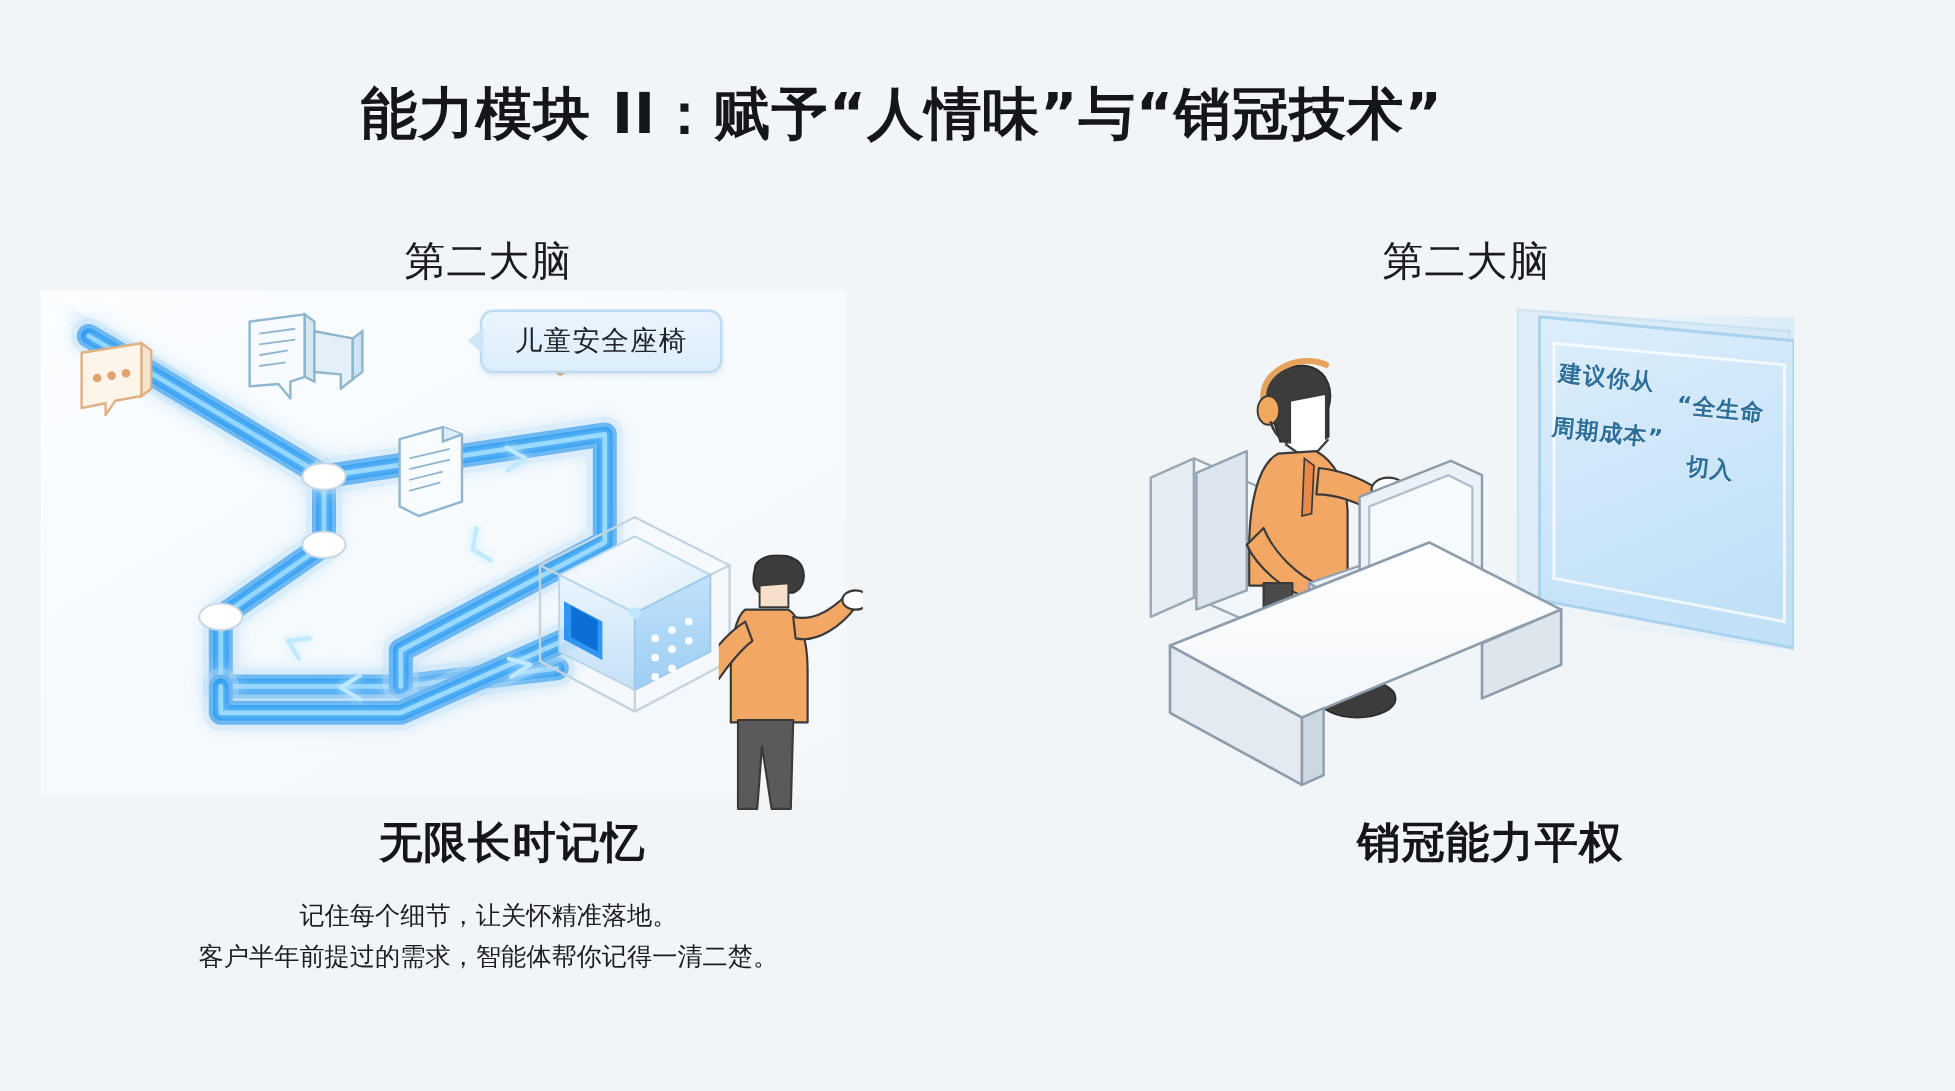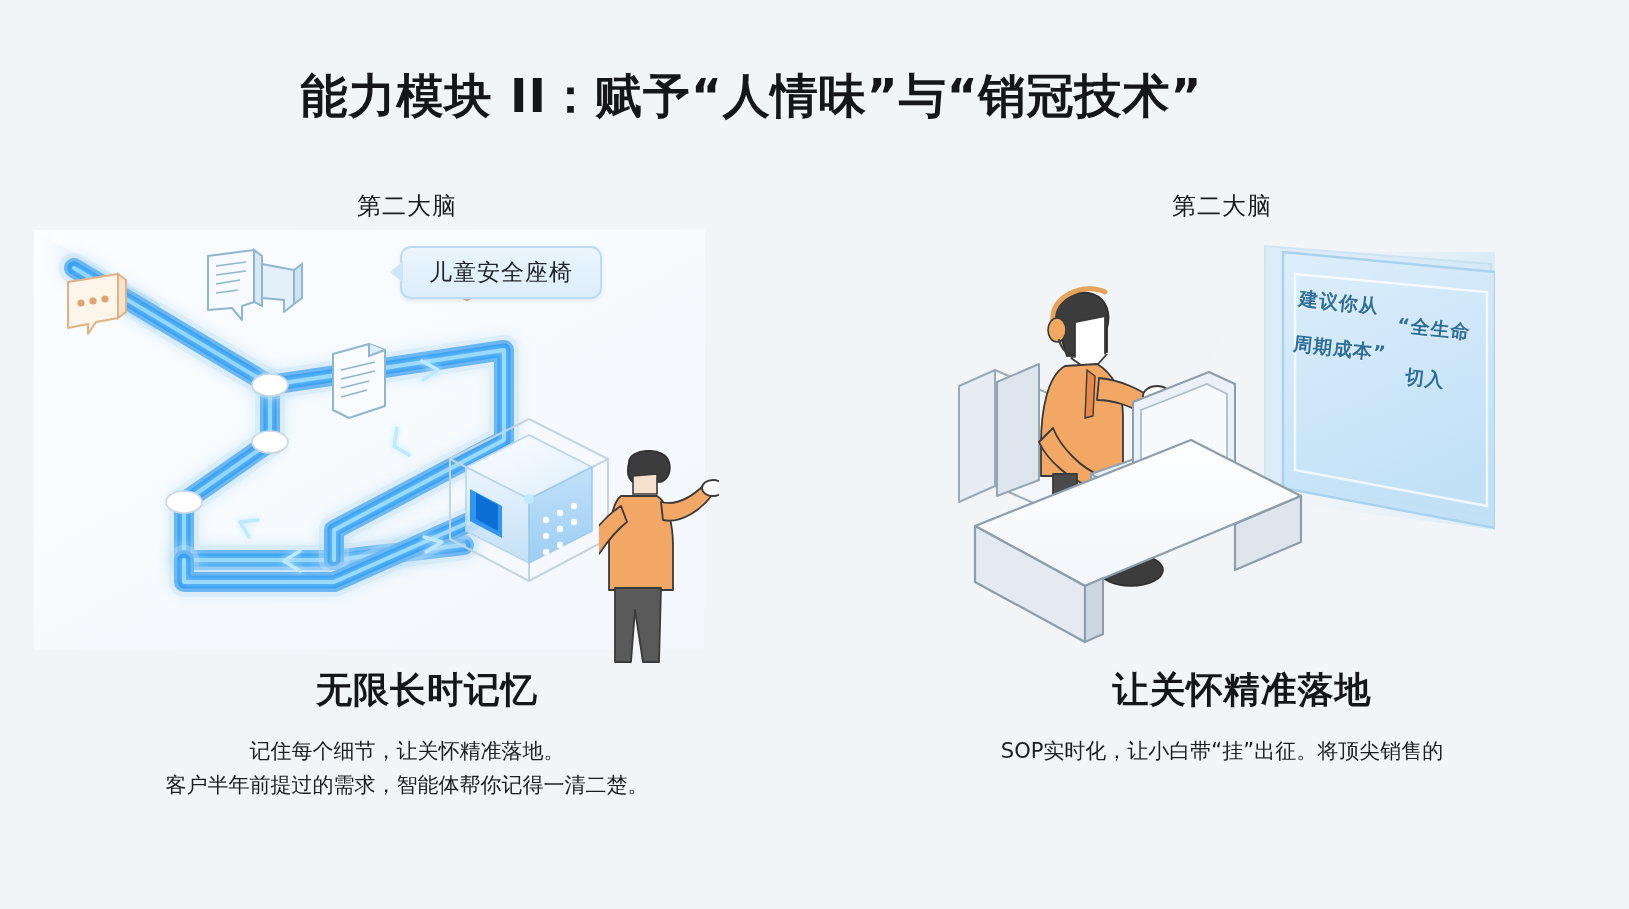--- a/index.html
+++ b/index.html
@@ -44,25 +44,25 @@
     position: absolute;
     top: 0;
     width: 814px;
     height: 720px;
   }
   .col-left  { left: 0; }
   .col-right { left: 815px; }
 
   .col-heading {
     text-align: center;
-    font-size: 24px;
+    font-size: 34px;
     font-weight: normal;
     color: #191b1e;
     letter-spacing: 1px;
-    margin-top: 4px;
+    margin-top: 16px;
     height: 48px;
     line-height: 48px;
   }
 
   
   .illus {
     position: relative;
     margin: 0 auto;
     overflow: visible;
     text-align: center;
@@ -418,20 +418,19 @@
       </svg>
 
       <div style="position:absolute;left:0;top:0;width:560px;height:420px;pointer-events:none;">
         <div class="screen-text" style="left:364px;top:60px;transform:rotate(6deg);">建议你从</div>
         <div class="screen-text" style="left:358px;top:106px;transform:rotate(6deg);">周期成本”</div>
         <div class="screen-text" style="left:462px;top:86px;transform:rotate(6deg);">“全生命</div>
         <div class="screen-text" style="left:470px;top:136px;transform:rotate(6deg);">切入</div>
       </div>
     </div>
 
-    <div class="cap-title">让关怀精准落地</div>
+    <div class="cap-title">销冠能力平权</div>
 
     <div class="cap-body">
-      <div>SOP实时化，让小白带“挂”出征。将顶尖销售的</div>
     </div>
   </div>
 
 </div>
 
 </body></html>

